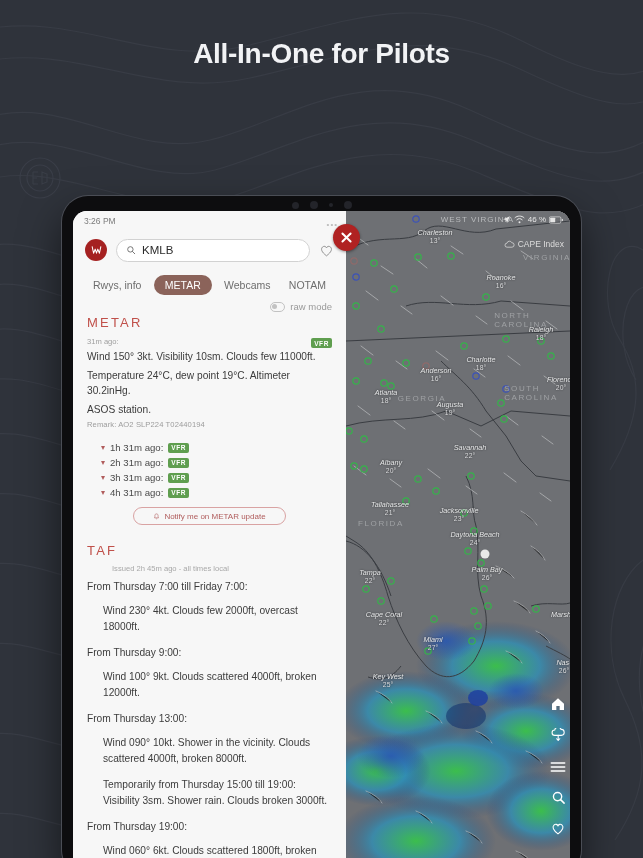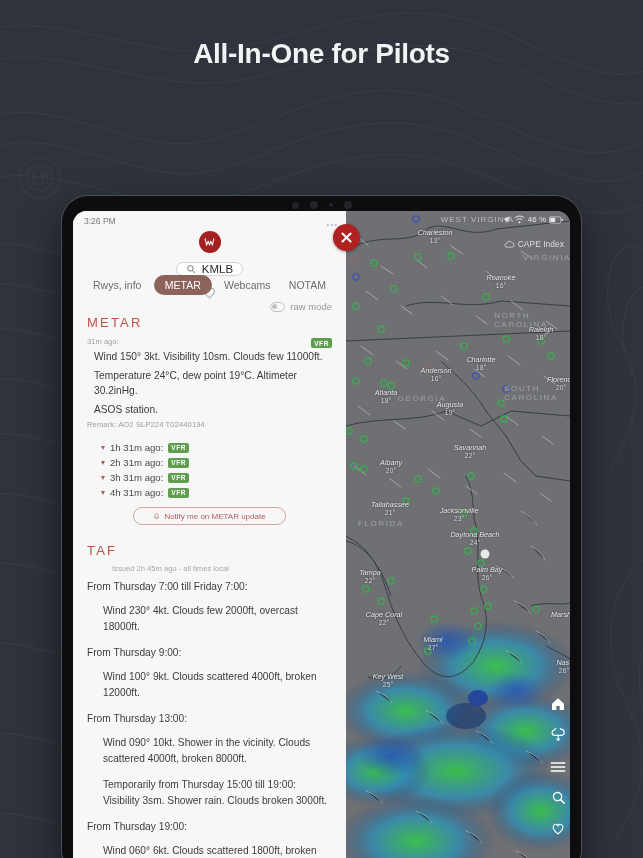--- a/index.html
+++ b/index.html
@@ -44,21 +44,21 @@
     background:#f7f7f7;overflow:hidden;
   }
   .status-left{
     position:absolute;left:11px;top:5px;font-size:8.5px;color:#7b7b7b;
   }
   .status-dots{
     position:absolute;right:8px;top:9px;font-size:8px;color:#bdbdbd;letter-spacing:1px;
   }
   .searchrow{
     position:absolute;left:0;top:20px;width:273px;height:38px;
-    display:flex;align-items:center;gap:9px;padding:0 12px;box-sizing:border-box;flex-direction:column;
+    display:flex;align-items:center;gap:9px;padding:0 12px;box-sizing:border-box;
   }
   .logo{
     width:22px;height:22px;border-radius:50%;background:#a52121;
     display:flex;align-items:center;justify-content:center;flex:0 0 auto;
   }
   .searchbox{
     flex:1 1 auto;height:23px;background:#fff;border:1px solid #d2d2d2;
     border-radius:12px;display:flex;align-items:center;gap:6px;padding:0 9px;
     box-sizing:border-box;
   }
@@ -80,21 +80,21 @@
   .toggle{
     width:13px;height:8px;border:1px solid #c2c2c2;border-radius:5px;position:relative;
   }
   .toggle::after{content:"";position:absolute;left:1px;top:1px;width:5px;height:5px;border-radius:50%;background:#c2c2c2;}
 
   .sect-title{
     font-size:13px;color:#c0504a;letter-spacing:2.2px;font-weight:400;
   }
   .content{position:absolute;left:0;top:104px;width:273px;padding:0 14px 0 14px;box-sizing:border-box;}
   .tiny{font-size:7.6px;color:#a0a0a0;margin:7px 0 3px 0;}
-  .body-line{font-size:10.2px;color:#3c3c3c;line-height:15.5px;margin:0 0 3px 7px;}
+  .body-line{font-size:10.2px;color:#3c3c3c;line-height:15.5px;margin:0 0 3px 0;}
   .remark{font-size:7.6px;color:#9c9c9c;margin:2px 0 0 0;letter-spacing:.1px;}
   .vfr-badge{
     display:inline-block;background:#5f9e4f;color:#fff;font-size:6.5px;font-weight:bold;
     letter-spacing:.6px;padding:1.5px 3px;border-radius:2px;vertical-align:middle;
   }
   .metar-vfr-abs{position:absolute;right:14px;top:127px;}
   .hist{display:flex;align-items:center;gap:5px;margin:0 0 4px 14px;}
   .hist .chev{color:#b05c5c;font-size:8px;line-height:1;}
   .hist .lbl{font-size:9.6px;color:#4a4a4a;}
   .notify{

